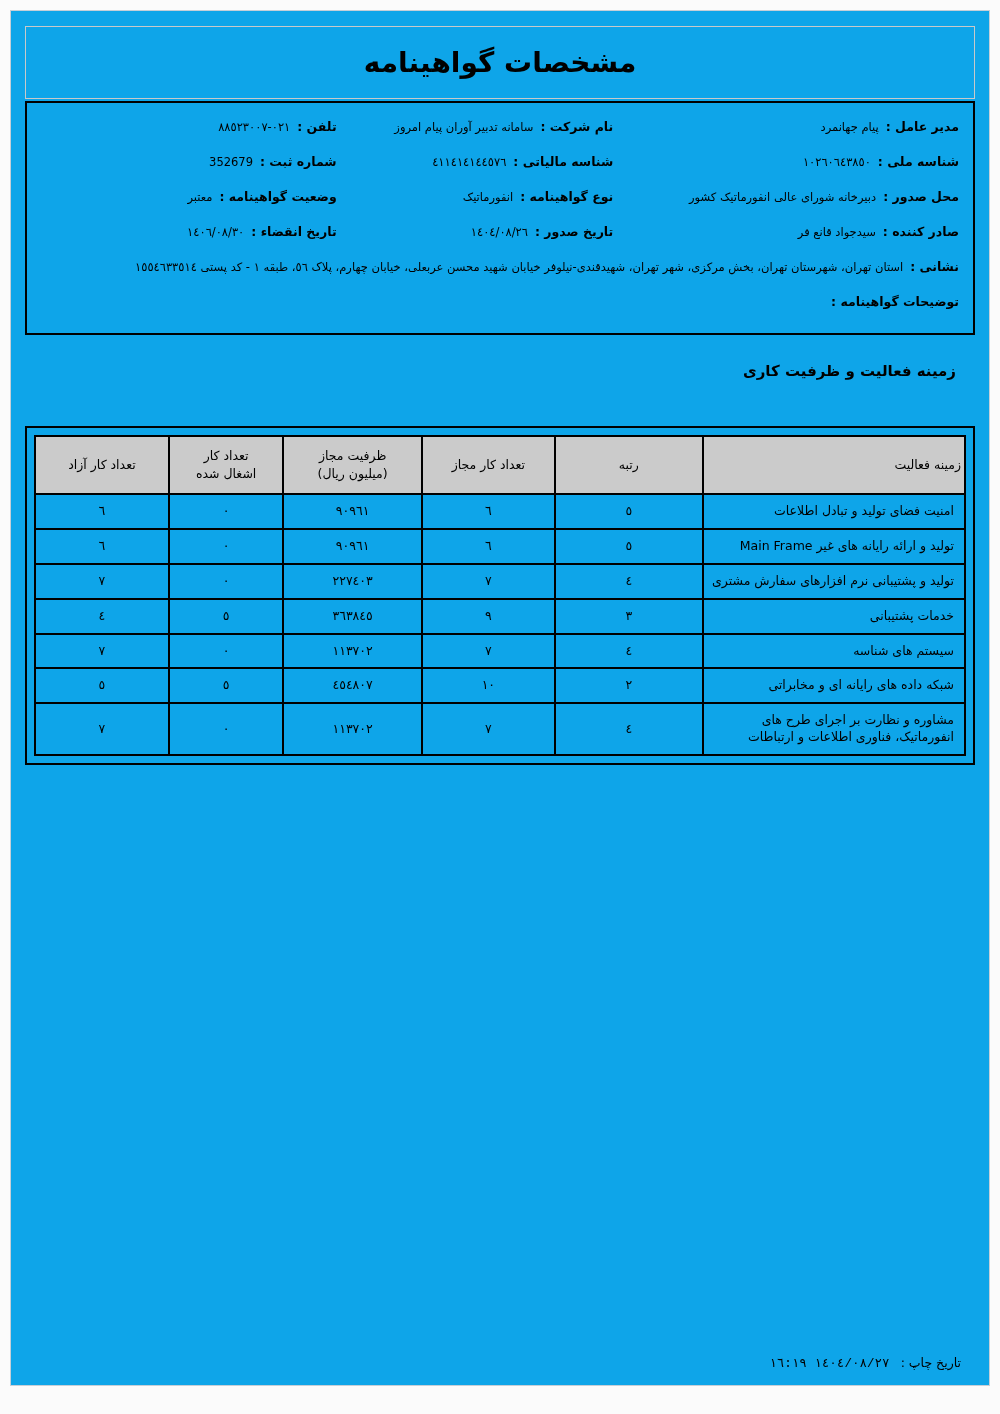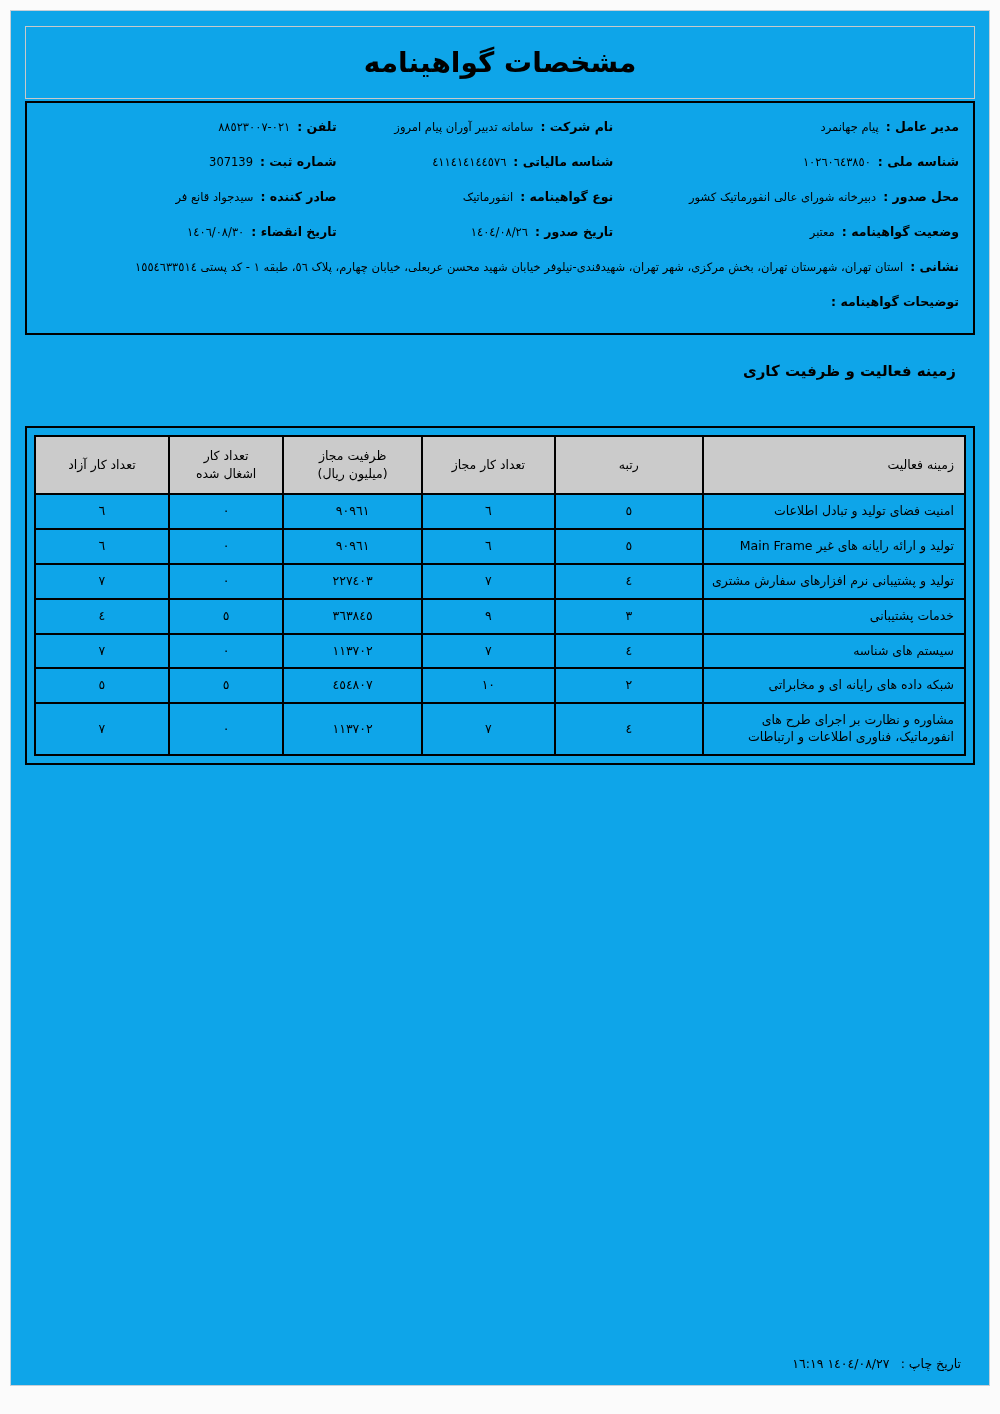--- a/index.html
+++ b/index.html
@@ -9,47 +9,47 @@
   .info-box{margin:0 14px;border:2px solid #000;padding:6px 12px 14px;direction:rtl;}
   .info-grid{display:grid;grid-template-columns:37.5% 30% 32.5%;}
   .field{padding:10px 2px;font-size:12px;white-space:nowrap;overflow:visible;}
   .field.span-all{grid-column:1 / -1;}
   .lbl{font-weight:bold;font-size:12.5px;}
   .val{margin-right:7px;font-size:11.5px;}
   .section-title{direction:rtl;text-align:right;margin:27px 33px 0 14px;font-weight:bold;font-size:15px;}
   .table-wrap{margin:46px 14px 0;border:2px solid #000;padding:7px;}
   table.cap{width:100%;border-collapse:collapse;direction:rtl;table-layout:fixed;}
   table.cap th{background:#cbcbcb;border:2px solid #000;font-weight:normal;font-size:12.5px;height:52px;text-align:center;vertical-align:middle;padding:2px 4px;white-space:pre-line;line-height:1.45;}
-  table.cap th.activity{text-align:right;padding-right:10px;}
+  table.cap th.activity{text-align:right;padding-right:3px;}
   table.cap td{border:2px solid #000;text-align:center;vertical-align:middle;font-size:12.5px;padding:8px 4px;line-height:1.35;}
   table.cap td.activity{text-align:right;padding-right:10px;padding-left:8px;}
   .footer{position:absolute;bottom:14px;right:28px;direction:rtl;font-size:13px;}
-  .footer .val{font-size:12.5px;}
+  .footer .val{font-size:12.5px;font-family:Liberation Mono, monospace;}
 </style>
 </head>
 <body>
 
 <div class="sheet">
 
   <div class="title-box">
     <div class="doc-title">مشخصات گواهینامه</div>
   </div>
 
   <div class="info-box">
     <div class="info-grid" id="info-grid">
         <div class="field"><span class="lbl">مدیر عامل :</span><span class="val">پیام جهانمرد</span></div>
         <div class="field"><span class="lbl">نام شرکت :</span><span class="val">سامانه تدبیر آوران پیام امروز</span></div>
         <div class="field"><span class="lbl">تلفن :</span><span class="val" dir="ltr">٠٢١-٨٨٥٢٣٠٠٧</span></div>
         <div class="field"><span class="lbl">شناسه ملی :</span><span class="val" dir="ltr">١٠٢٦٠٦٤٣٨٥٠</span></div>
         <div class="field"><span class="lbl">شناسه مالیاتی :</span><span class="val" dir="ltr">٤١١٤١٤١٤٤٥٧٦</span></div>
-        <div class="field"><span class="lbl">شماره ثبت :</span><span class="val" dir="ltr">307139</span></div>
+        <div class="field"><span class="lbl">شماره ثبت :</span><span class="val" dir="ltr">352679</span></div>
         <div class="field"><span class="lbl">محل صدور :</span><span class="val">دبیرخانه شورای عالی انفورماتیک کشور</span></div>
         <div class="field"><span class="lbl">نوع گواهینامه :</span><span class="val">انفورماتیک</span></div>
+        <div class="field"><span class="lbl">وضعیت گواهینامه :</span><span class="val">معتبر</span></div>
         <div class="field"><span class="lbl">صادر کننده :</span><span class="val">سیدجواد قانع فر</span></div>
-        <div class="field"><span class="lbl">وضعیت گواهینامه :</span><span class="val">معتبر</span></div>
         <div class="field"><span class="lbl">تاریخ صدور :</span><span class="val" dir="ltr">١٤٠٤/٠٨/٢٦</span></div>
         <div class="field"><span class="lbl">تاریخ انقضاء :</span><span class="val" dir="ltr">١٤٠٦/٠٨/٣٠</span></div>
         <div class="field span-all"><span class="lbl">نشانی :</span><span class="val">استان تهران، شهرستان تهران، بخش مرکزی، شهر تهران، شهیدقندی-نیلوفر خیابان شهید محسن عربعلی، خیابان چهارم، پلاک ٥٦، طبقه ١ - کد پستی ١٥٥٤٦٣٣٥١٤</span></div>
         <div class="field span-all"><span class="lbl">توضیحات گواهینامه :</span><span class="val"></span></div>
       </div>
   </div>
 
   <div class="section-title">زمینه فعالیت و ظرفیت کاری</div>
 
   <div class="table-wrap">

